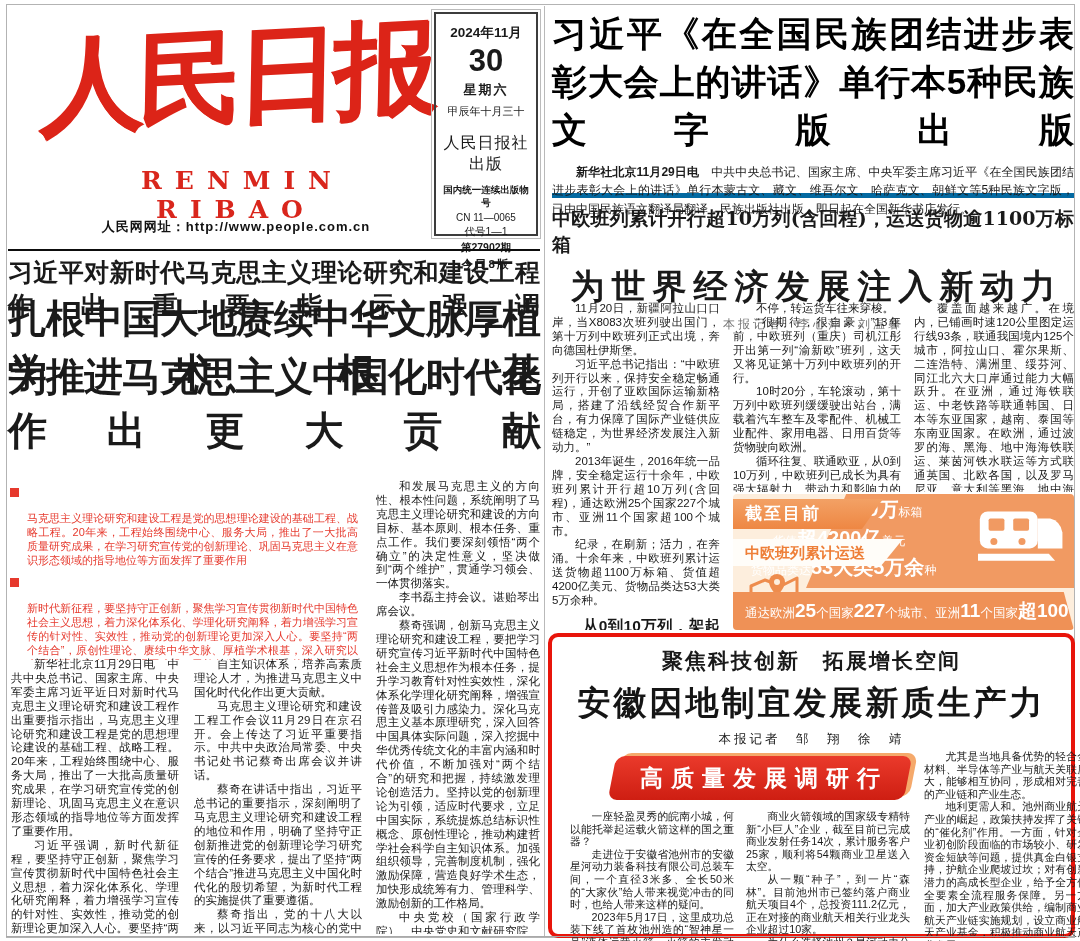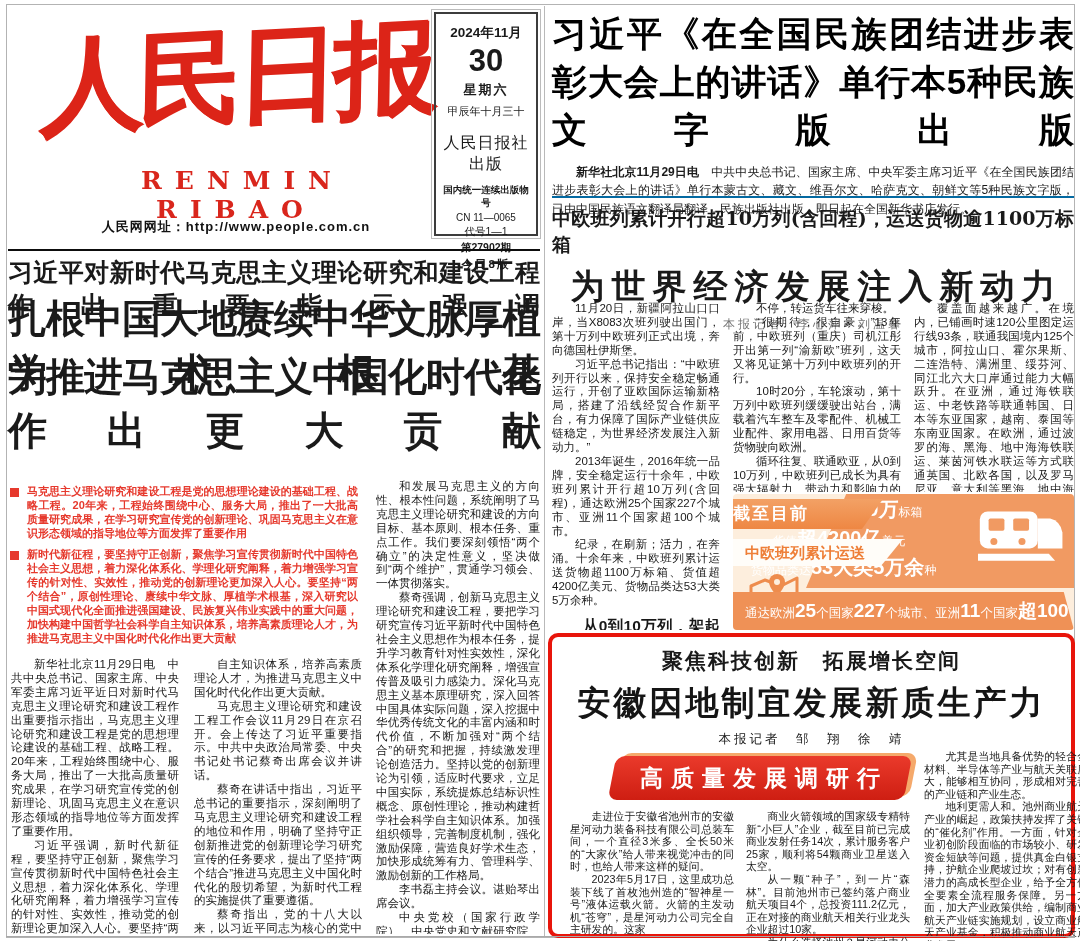--- a/index.html
+++ b/index.html
@@ -50,29 +50,29 @@
     letter-spacing:0; text-align:justify; text-align-last:justify; }
   .marx-h1 { position:absolute; top:36px; left:0; width:100%; font-size:39px; font-weight:900;
     text-align:justify; text-align-last:justify; letter-spacing:-1px; }
   .marx-h2 { position:absolute; top:94px; left:0; width:100%; font-size:39px; font-weight:900;
     text-align:justify; text-align-last:justify; letter-spacing:-1px; }
   .marx-sub { position:absolute; top:154px; left:0; width:100%; font-size:27px; font-weight:700;
     text-align:justify; text-align-last:justify; color:#101010; }
   .marx-summary { position:absolute; top:228px; left:0; width:350px; height:176px; overflow:hidden; }
   .bullet-row { display:flex; margin-bottom:7px; }
   .bullet-sq { width:9px; height:9px; background:#e6392d; margin:4px 8px 0 2px; flex:0 0 9px; }
-  .bullet-row p { flex:1; font-size:11px; line-height:14px; font-weight:700;
-    color:#e6392d; text-align:justify; }
+  .bullet-row p { flex:1; font-size:11px; line-height:14px; font-weight:400;
+    color:#e6392d; text-align:justify;margin-top:27px; }
   .marx-col1 { position:absolute; left:3px;  top:402px; width:168px; height:276px; }
   .marx-col2 { position:absolute; left:186px; top:402px; width:168px; height:276px; }
   .marx-col3 { position:absolute; left:368px; top:224px; width:164px; height:454px; }
 
   
   .topright { position:absolute; left:552px; top:10px; width:522px; height:188px;
-    border-bottom:2px solid #0369a1; }
+    border-bottom:5px solid #0369a1; }
   .tr-headline { font-size:35px; font-weight:900; line-height:1.37; letter-spacing:0;
     text-align:justify; text-align-last:justify; color:#000; }
   .tr-body { margin-top:9px; font-size:12px; line-height:1.55; text-align:justify; text-indent:2em; }
   .tr-body .lead { font-weight:bold; }
 
   
   .train { position:absolute; left:552px; top:206px; width:522px; height:424px; }
   .train-kicker { font-family:"DejaVu Serif","Liberation Serif",serif; font-size:19px; font-weight:bold;
     text-align:justify; text-align-last:justify; }
   .train-headline { margin-top:6px; font-size:34px; font-weight:900; text-align:center;
@@ -90,21 +90,21 @@
   .infog-poly { position:absolute; right:0; top:0; width:268px; height:94px;
     background:#f19a62; clip-path:polygon(15% 0, 100% 0, 100% 100%, 0 100%); }
   .stat { position:absolute; white-space:nowrap; color:#fff; }
   .stat .sm { font-size:12px; }
   .stat .bg { font-size:20px; font-weight:700; }
   .stat1 { top:2px;  left:58px; }
   .stat2 { top:31px; left:40px; }
   .stat3 { top:60px; left:18px; }
   .ribbon1 { position:absolute; left:0; top:5px; width:150px; height:30px;
     background:linear-gradient(180deg,#f3a165,#ee8743); color:#fff; font-weight:800;
-    font-size:17px; line-height:30px; padding-left:0; letter-spacing:2px;
+    font-size:17px; line-height:30px; padding-left:12px; letter-spacing:2px;
     clip-path:polygon(0 0,100% 0,86% 100%,0 100%); }
   .ribbon2 { position:absolute; left:0; top:45px; width:170px; height:27px;
     background:#fffdf9; color:#ee7f38; font-weight:800; font-size:15px; line-height:27px;
     padding-left:12px; clip-path:polygon(0 0,100% 0,87% 100%,0 100%); }
   .map-ic { position:absolute; left:14px; top:76px; }
   .train-ic { position:absolute; right:8px; top:14px; }
   .reach-band { position:absolute; left:0; bottom:0; width:100%; height:38px;
     background:#ef9156; clip-path:polygon(0 0,97% 0,100% 100%,0 100%);
     color:#fff; line-height:38px; padding-left:12px; white-space:nowrap; }
   .reach-band .sm { font-size:12.5px; }
@@ -180,22 +180,22 @@
         <p>习近平强调，新时代新征程，要坚持守正创新，聚焦学习宣传贯彻新时代中国特色社会主义思想，着力深化体系化、学理化研究阐释，着力增强学习宣传的针对性、实效性，推动党的创新理论更加深入人心。要坚持“两个结合”，扎根中国大地、赓续中华文脉、厚植学术根基，深入研究以中国式现代化全面推进强国建设、民族复兴伟业实践中的重大问题，加快构建中国哲学社会科学</p>
       </div>
     <div class="col bodytext marx-col2">
         <p>自主知识体系，培养高素质理论人才，为推进马克思主义中国化时代化作出更大贡献。</p>
         <p>马克思主义理论研究和建设工程工作会议11月29日在京召开。会上传达了习近平重要指示。中共中央政治局常委、中央书记处书记蔡奇出席会议并讲话。</p>
         <p>蔡奇在讲话中指出，习近平总书记的重要指示，深刻阐明了马克思主义理论研究和建设工程的地位和作用，明确了坚持守正创新推进党的创新理论学习研究宣传的任务要求，提出了坚持“两个结合”推进马克思主义中国化时代化的殷切希望，为新时代工程的实施提供了重要遵循。</p>
         <p>蔡奇指出，党的十八大以来，以习近平同志为核心的党中央高度重视思想建党、理论强党，习近平总书记围绕加强马克思主义理论研究和建设，发表一系列重要论述，深刻回答了坚持</p>
       </div>
     <div class="col bodytext marx-col3">
         <p>和发展马克思主义的方向性、根本性问题，系统阐明了马克思主义理论研究和建设的方向目标、基本原则、根本任务、重点工作。我们要深刻领悟“两个确立”的决定性意义，坚决做到“两个维护”，贯通学习领会、一体贯彻落实。</p>
+        <p>李书磊主持会议。谌贻琴出席会议。</p>
         <p>蔡奇强调，创新马克思主义理论研究和建设工程，要把学习研究宣传习近平新时代中国特色社会主义思想作为根本任务，提升学习教育针对性实效性，深化体系化学理化研究阐释，增强宣传普及吸引力感染力。深化马克思主义基本原理研究，深入回答中国具体实际问题，深入挖掘中华优秀传统文化的丰富内涵和时代价值，不断加强对“两个结合”的研究和把握，持续激发理论创造活力。坚持以党的创新理论为引领，适应时代要求，立足中国实际，系统提炼总结标识性概念、原创性理论，推动构建哲学社会科学自主知识体系。加强组织领导，完善制度机制，强化激励保障，营造良好学术生态，加快形成统筹有力、管理科学、激励创新的工作格局。</p>
-        <p>李书磊主持会议。谌贻琴出席会议。</p>
         <p>中央党校（国家行政学院）、中央党史和文献研究院、教育部、中国社科院负责同志、工程咨询委员代表、理论工作平台代表和有关专家学者作交流发言。</p>
       </div>
   </div>
 
   <div class="topright">
     <div class="tr-headline">习近平《在全国民族团结进步表彰大会上的讲话》单行本5种民族文字版出版</div>
     <div class="tr-body"><span class="lead">新华社北京11月29日电</span><span>　中共中央总书记、国家主席、中央军委主席习近平《在全国民族团结进步表彰大会上的讲话》单行本蒙古文、藏文、维吾尔文、哈萨克文、朝鲜文等5种民族文字版，已由中国民族语文翻译局翻译，民族出版社出版，即日起在全国新华书店发行。</span></div>
   </div>
 
   <div class="train">
@@ -262,20 +262,21 @@
     <div class="an-headline">安徽因地制宜发展新质生产力</div>
     <div class="an-byline">本报记者　邹　翔　徐　靖</div>
     <div class="an-body">
       <div class="badge-wrap">
         <div class="badge-outer"></div>
         <div class="badge-inner">
           <span class="badge-text">高质量发展调研行</span>
         </div>
       </div>
       <div class="col an-small an-col1">
+          <p>一座轻盈灵秀的皖南小城，何以能托举起运载火箭这样的国之重器？</p>
           <p>走进位于安徽省池州市的安徽星河动力装备科技有限公司总装车间，一个直径3米多、全长50米的“大家伙”给人带来视觉冲击的同时，也给人带来这样的疑问。</p>
           <p>2023年5月17日，这里成功总装下线了首枚池州造的“智神星一号”液体运载火箭。火箭的主发动机“苍穹”，是星河动力公司完全自主研发的。这家</p>
         </div>
       <div class="col an-small an-col2">
           <p>商业火箭领域的国家级专精特新“小巨人”企业，截至目前已完成商业发射任务14次，累计服务客户25家，顺利将54颗商业卫星送入太空。</p>
           <p>从一颗“种子”，到一片“森林”。目前池州市已签约落户商业航天项目4个，总投资111.2亿元，正在对接的商业航天相关行业龙头企业超过10家。</p>
           <p>为什么选择池州？星河动力公司动力制造部部长邢柏强介绍，水运交通便利、制造业资源丰富是重要原因。</p>
         </div>
       <div class="col an-small an-col3">
         <div>

